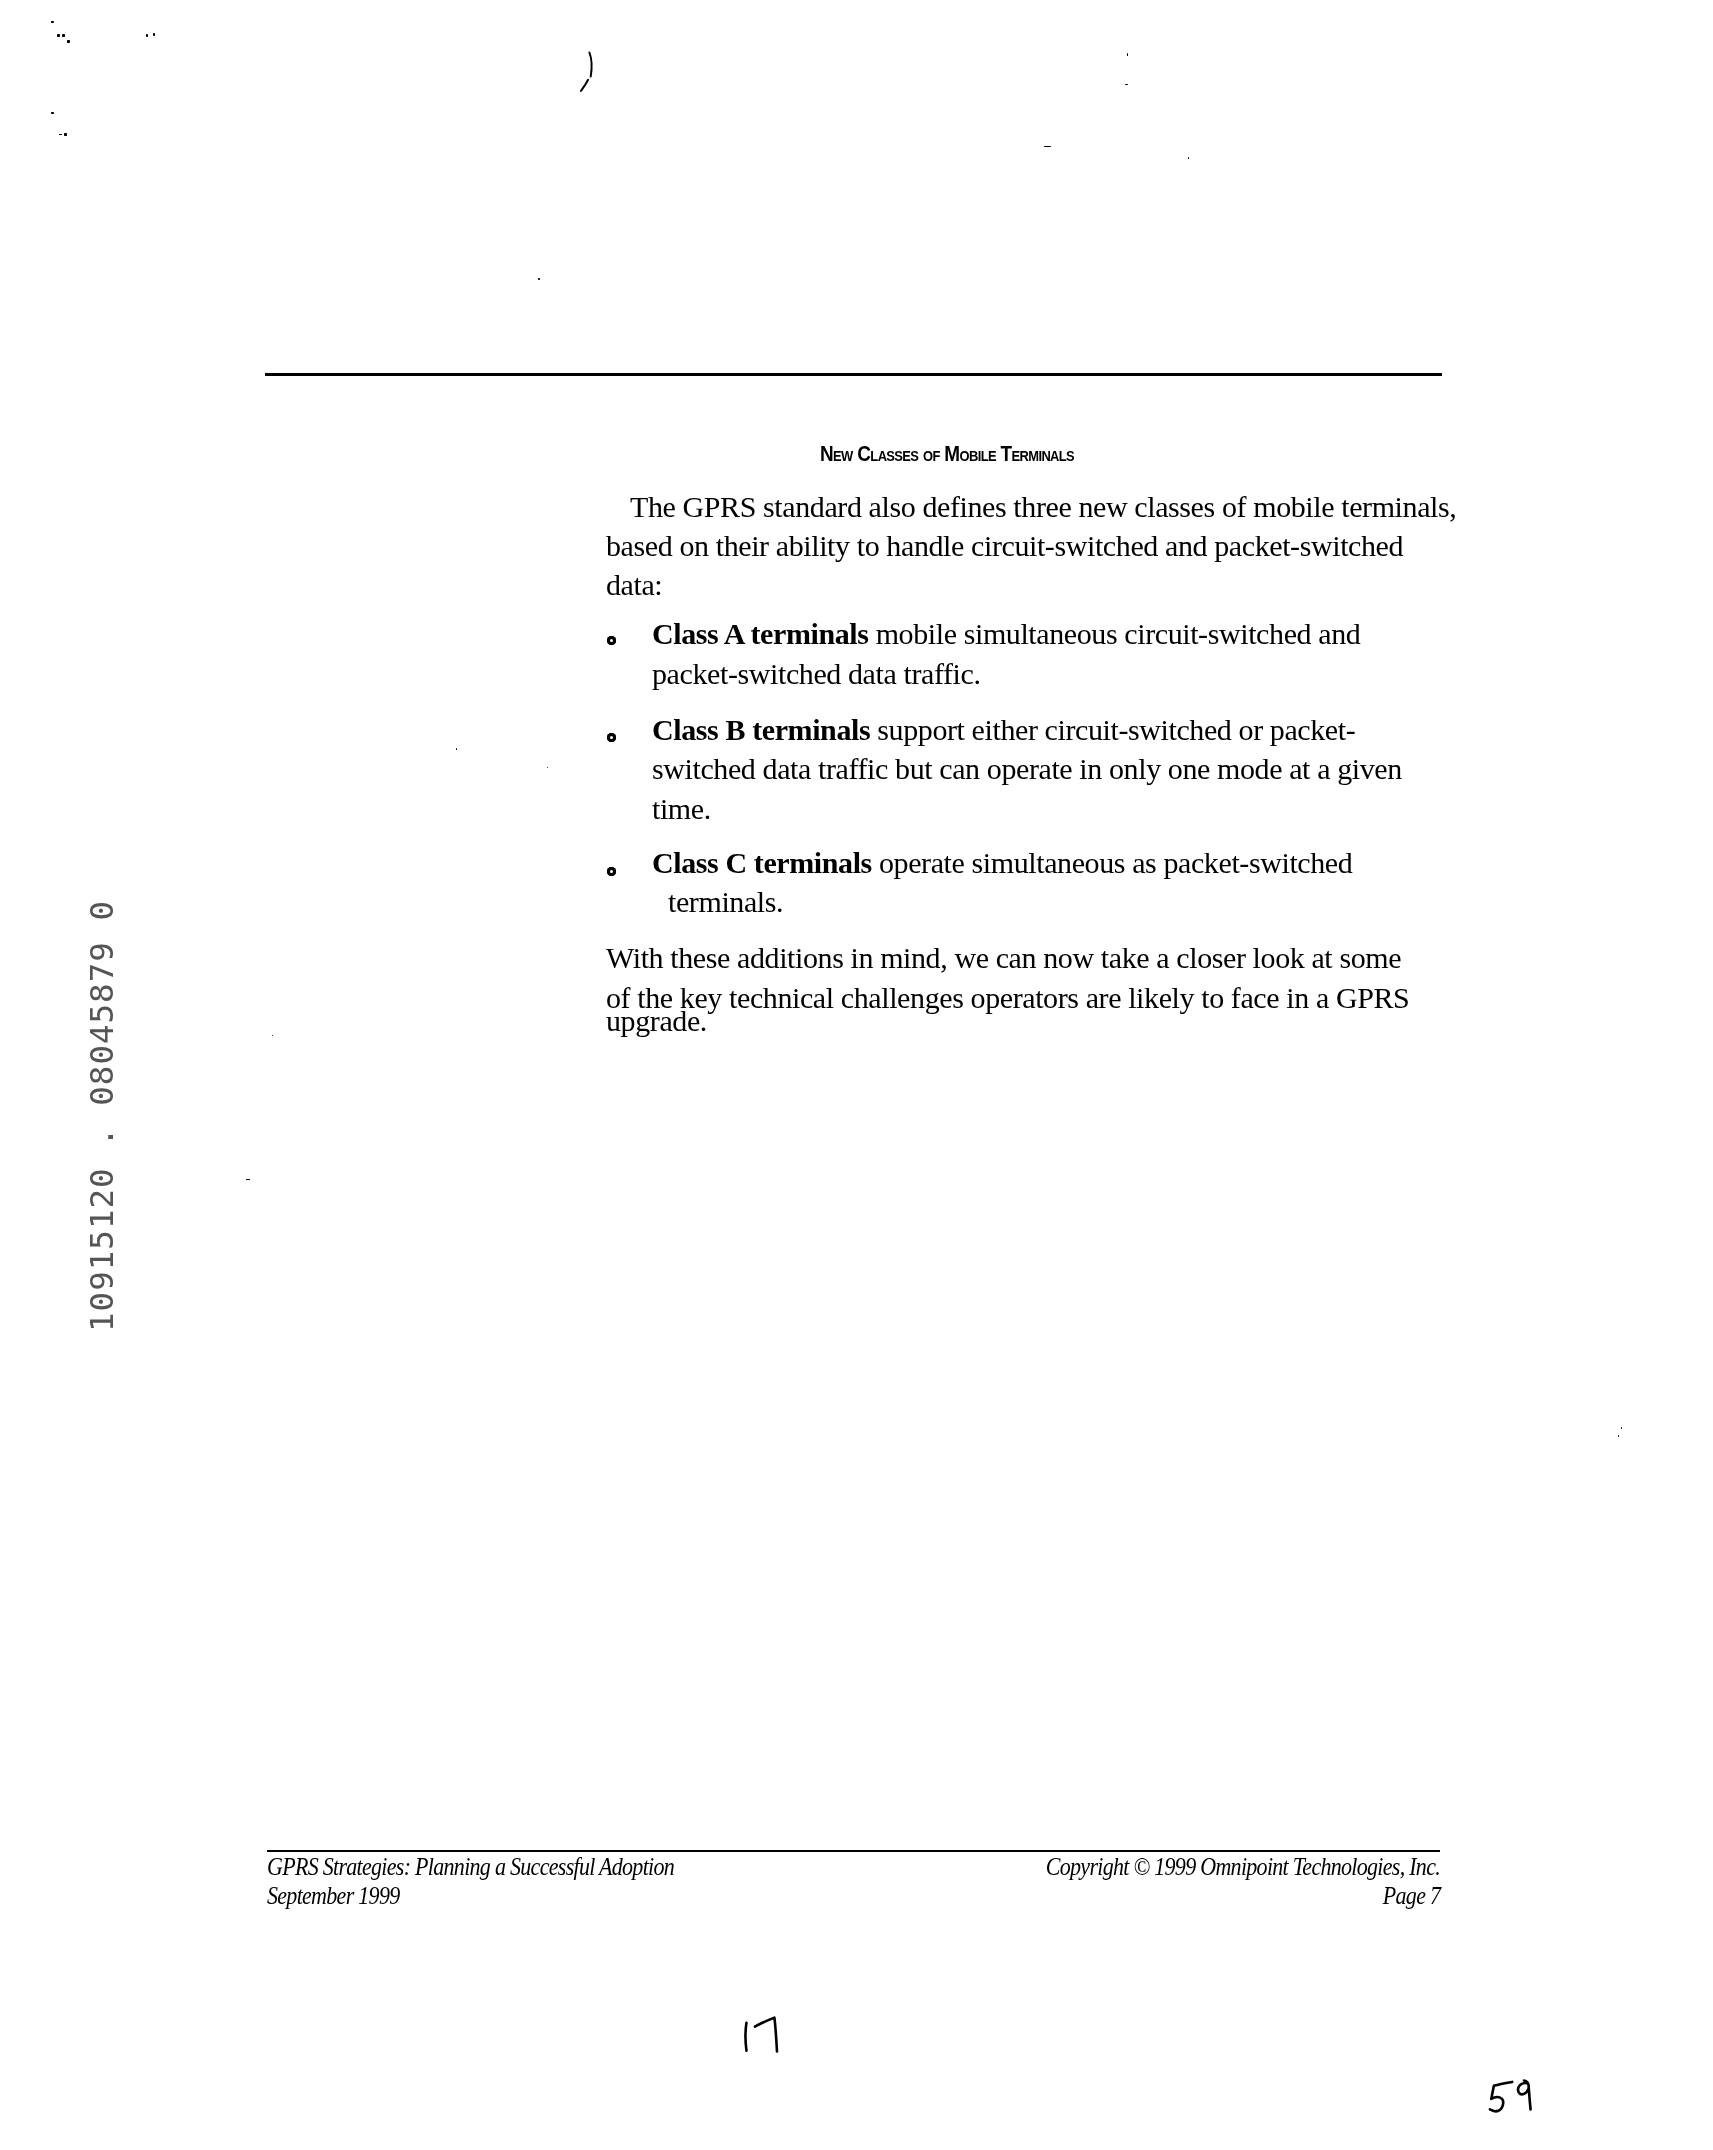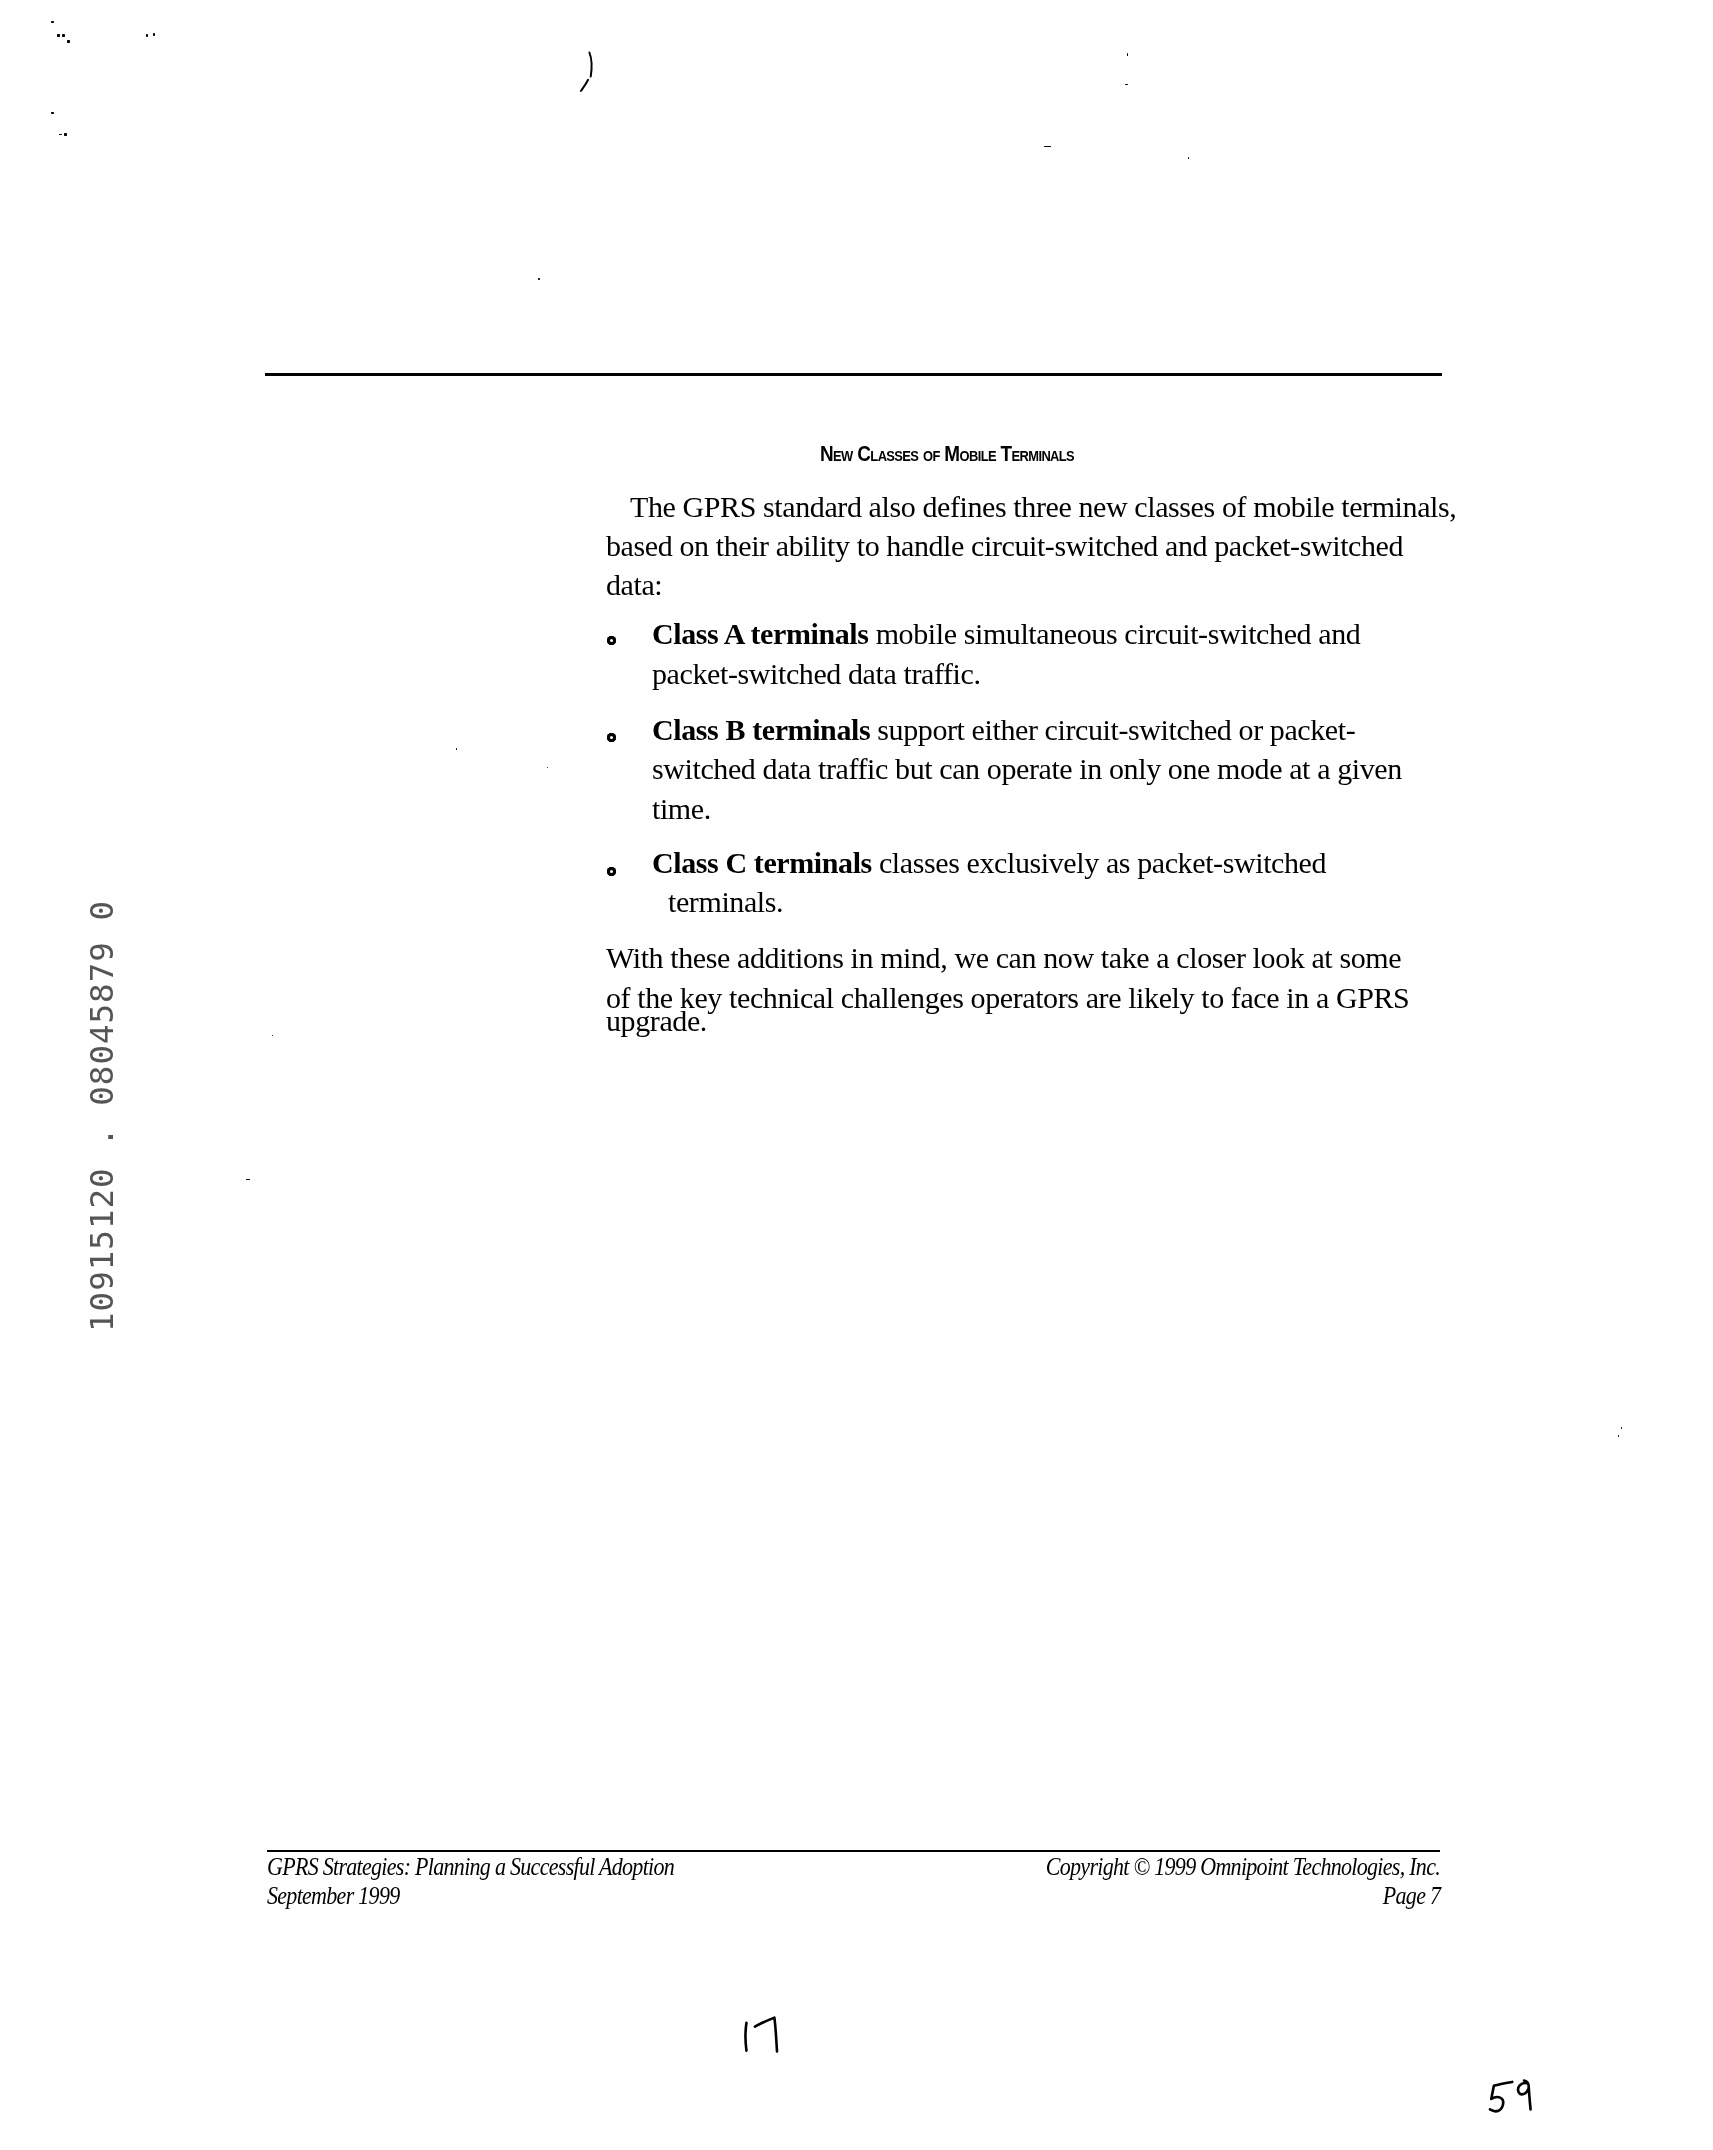--- a/index.html
+++ b/index.html
@@ -106,21 +106,21 @@
     <div class="line" style="left:652px;top:715px;">
       <b>Class B terminals</b><span> support either circuit-switched or packet-</span>
     </div>
     <div class="line" style="left:652px;top:754px;">switched data traffic but can operate in only one mode at a given</div>
     <div class="line" style="left:652px;top:794px;">time.</div>
   </div>
 
   <div>
     <span class="bullet" style="left:607px;top:867px;"></span>
     <div class="line" style="left:652px;top:848px;">
-      <b>Class C terminals</b><span> classes exclusively as packet-switched</span>
+      <b>Class C terminals</b><span> operate simultaneous as packet-switched</span>
     </div>
     <div class="line" style="left:668px;top:887px;">terminals.</div>
   </div>
 </div>
 
 <div>
   <div class="line" style="left:606px;top:943px;">With these additions in mind, we can now take a closer look at some</div>
   <div class="line" style="left:606px;top:983px;">of the key technical challenges operators are likely to face in a GPRS</div>
   <div class="line" style="left:606px;top:1006px;">upgrade.</div>
 </div>

